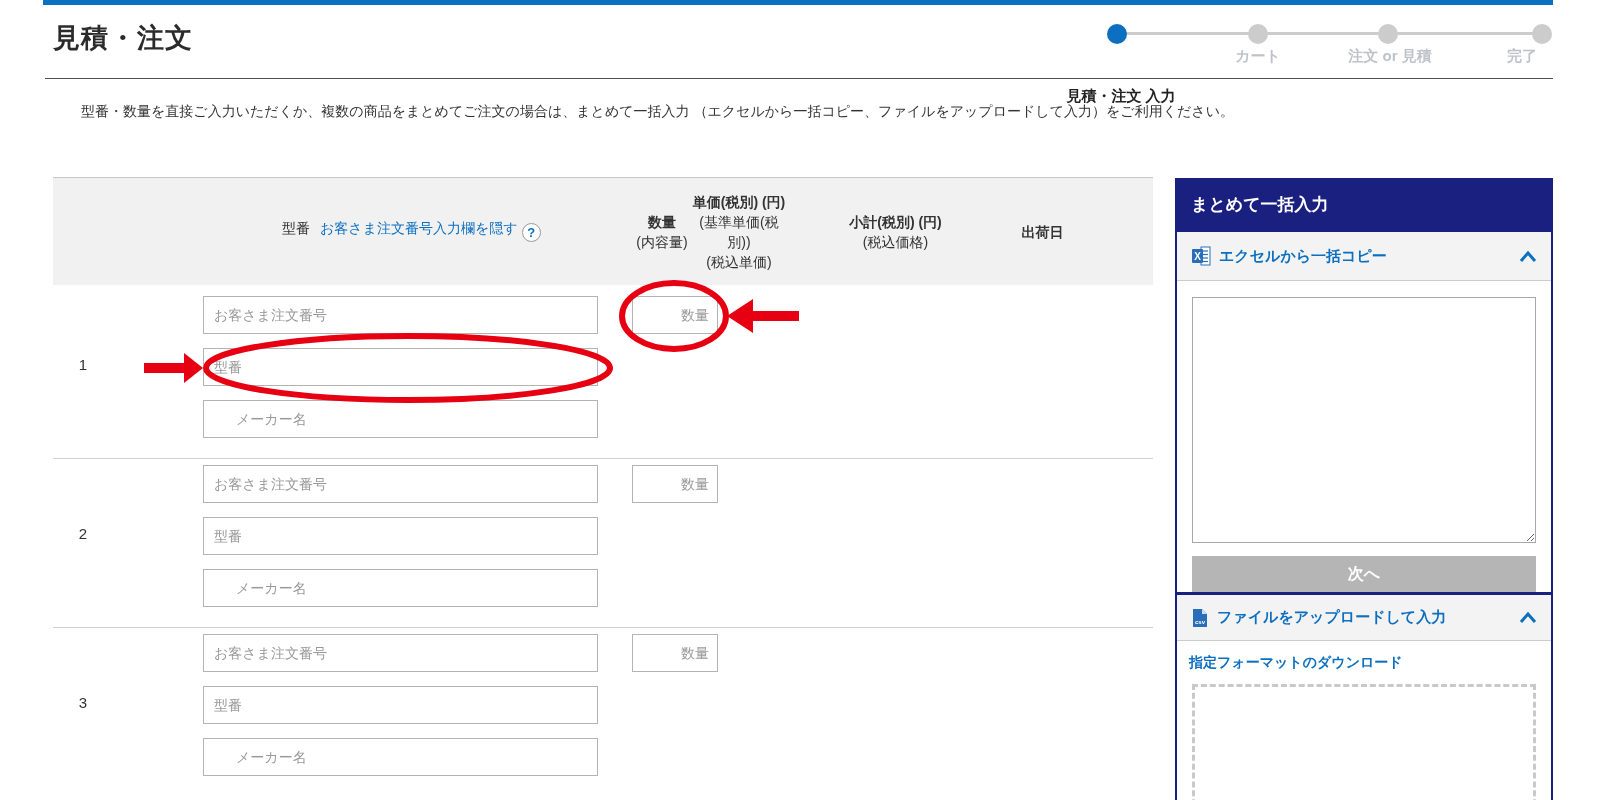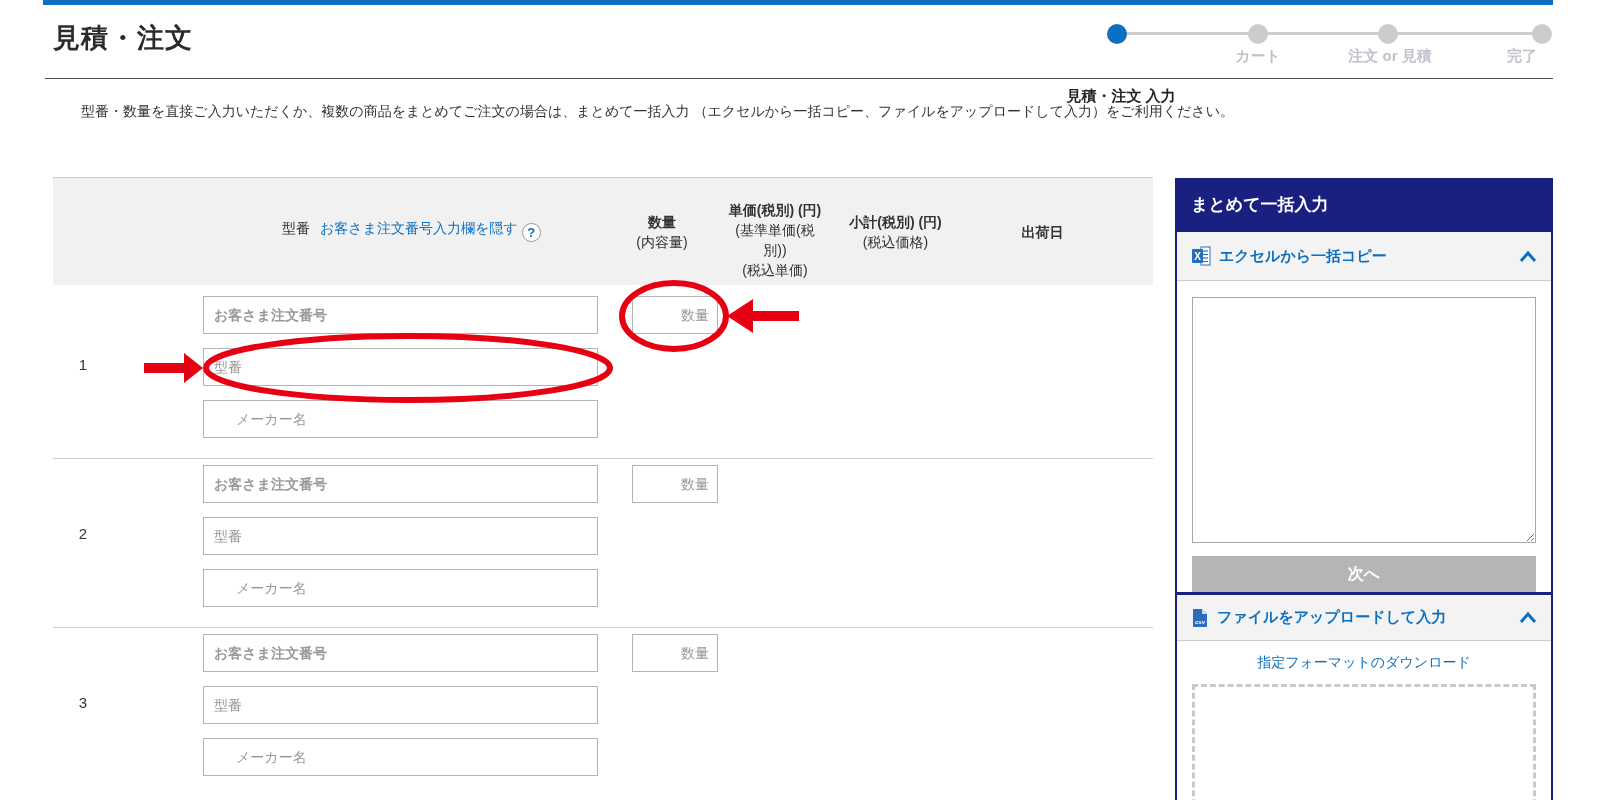--- a/index.html
+++ b/index.html
@@ -37,33 +37,33 @@
   .th-model{left:282px;top:220px;font-size:14px;white-space:nowrap;}
   .th-model .lbl{color:#333;}
   .th-link{color:var(--accent-blue);margin-left:10px;cursor:pointer;}
   .help-icon{display:inline-block;width:19px;height:19px;margin-left:4px;border:1px solid #9a9a9a;
     border-radius:50%;background:#fff;color:var(--accent-blue);font-weight:bold;font-size:13px;
     text-align:center;line-height:17px;vertical-align:-4px;cursor:pointer;}
   .th-col{text-align:center;font-size:14px;line-height:20px;color:#333;}
   .th-title{font-weight:bold;}
   .th-sub{white-space:pre-line;}
   .th-qty{left:612px;top:212px;width:100px;}
-  .th-unit{left:712px;top:192px;width:126px;margin-top:8px;}
+  .th-unit{left:676px;top:192px;width:126px;}
   .th-sub-total{left:833px;top:212px;width:125px;}
   .th-ship{left:985px;top:222px;width:115px;font-weight:bold;}
 
   
   .row{left:53px;width:1100px;height:162px;}
   .row-1{top:296px;} .row-2{top:465px;} .row-3{top:634px;}
   .row-num{position:absolute;left:0;top:60px;width:60px;text-align:center;font-size:15px;color:#333;}
   .t-input{position:absolute;left:150px;width:395px;height:38px;border:1px solid #b3b3b3;
     background:#fff;font-size:14px;padding:0 10px;color:#333;outline:none;
     font-family:"Liberation Sans","DejaVu Sans",sans-serif;}
   .t-input::placeholder,.qty-input::placeholder,textarea::placeholder{color:#999;}
-  .in-0{top:0;font-weight:bold;} .in-1{top:52px;} .in-2{top:104px;padding-left:32px;}
+  .in-0{top:0;} .in-1{top:52px;} .in-2{top:104px;padding-left:32px;}
   .qty-input{position:absolute;left:579px;top:0;width:86px;height:38px;border:1px solid #b3b3b3;
     background:#fff;font-size:14px;padding:0 8px;text-align:right;color:#333;outline:none;
     font-family:"Liberation Sans","DejaVu Sans",sans-serif;}
   .row-sep{left:53px;width:1100px;height:1px;background:#d0d0d0;}
   .sep-1{top:458px;} .sep-2{top:627px;}
 
   
   .annot{left:130px;top:270px;width:680px;height:145px;pointer-events:none;z-index:5;}
 
   
@@ -76,21 +76,21 @@
     align-items:center;padding:0 14px;cursor:pointer;}
   .sec-header .sec-title{color:var(--accent-blue);font-size:15px;font-weight:bold;margin-left:8px;white-space:nowrap;}
   .sec-header .chev{margin-left:auto;display:flex;}
   .sec2{border-top:3px solid var(--navy);}
   .paste-area{display:block;margin:16px 15px 0;width:344px;height:246px;border:1px solid #a8a8a8;
     resize:both;font-size:13px;padding:6px;outline:none;
     font-family:"Liberation Sans","DejaVu Sans",sans-serif;}
   .next-btn{display:block;margin:13px 15px 0;width:344px;height:36px;border:none;
     background:var(--button-gray);color:#fff;font-size:16px;font-weight:bold;cursor:default;
     font-family:"Liberation Sans","DejaVu Sans",sans-serif;}
-  .dl-row{text-align:center;padding:12px 4px 0;}
+  .dl-row{text-align:left;padding:12px 12px 0;font-weight:bold;}
   .dl-link{color:var(--accent-blue);font-size:14px;cursor:pointer;text-decoration:none;}
   .dropzone{margin:12px 15px 0;width:344px;height:130px;border:3px dashed #c9c9c9;}
 </style>
 </head>
 <body>
 
 <div class="abs topbar"></div>
 
 <h1 class="abs page-title">見積・注文</h1>
 

